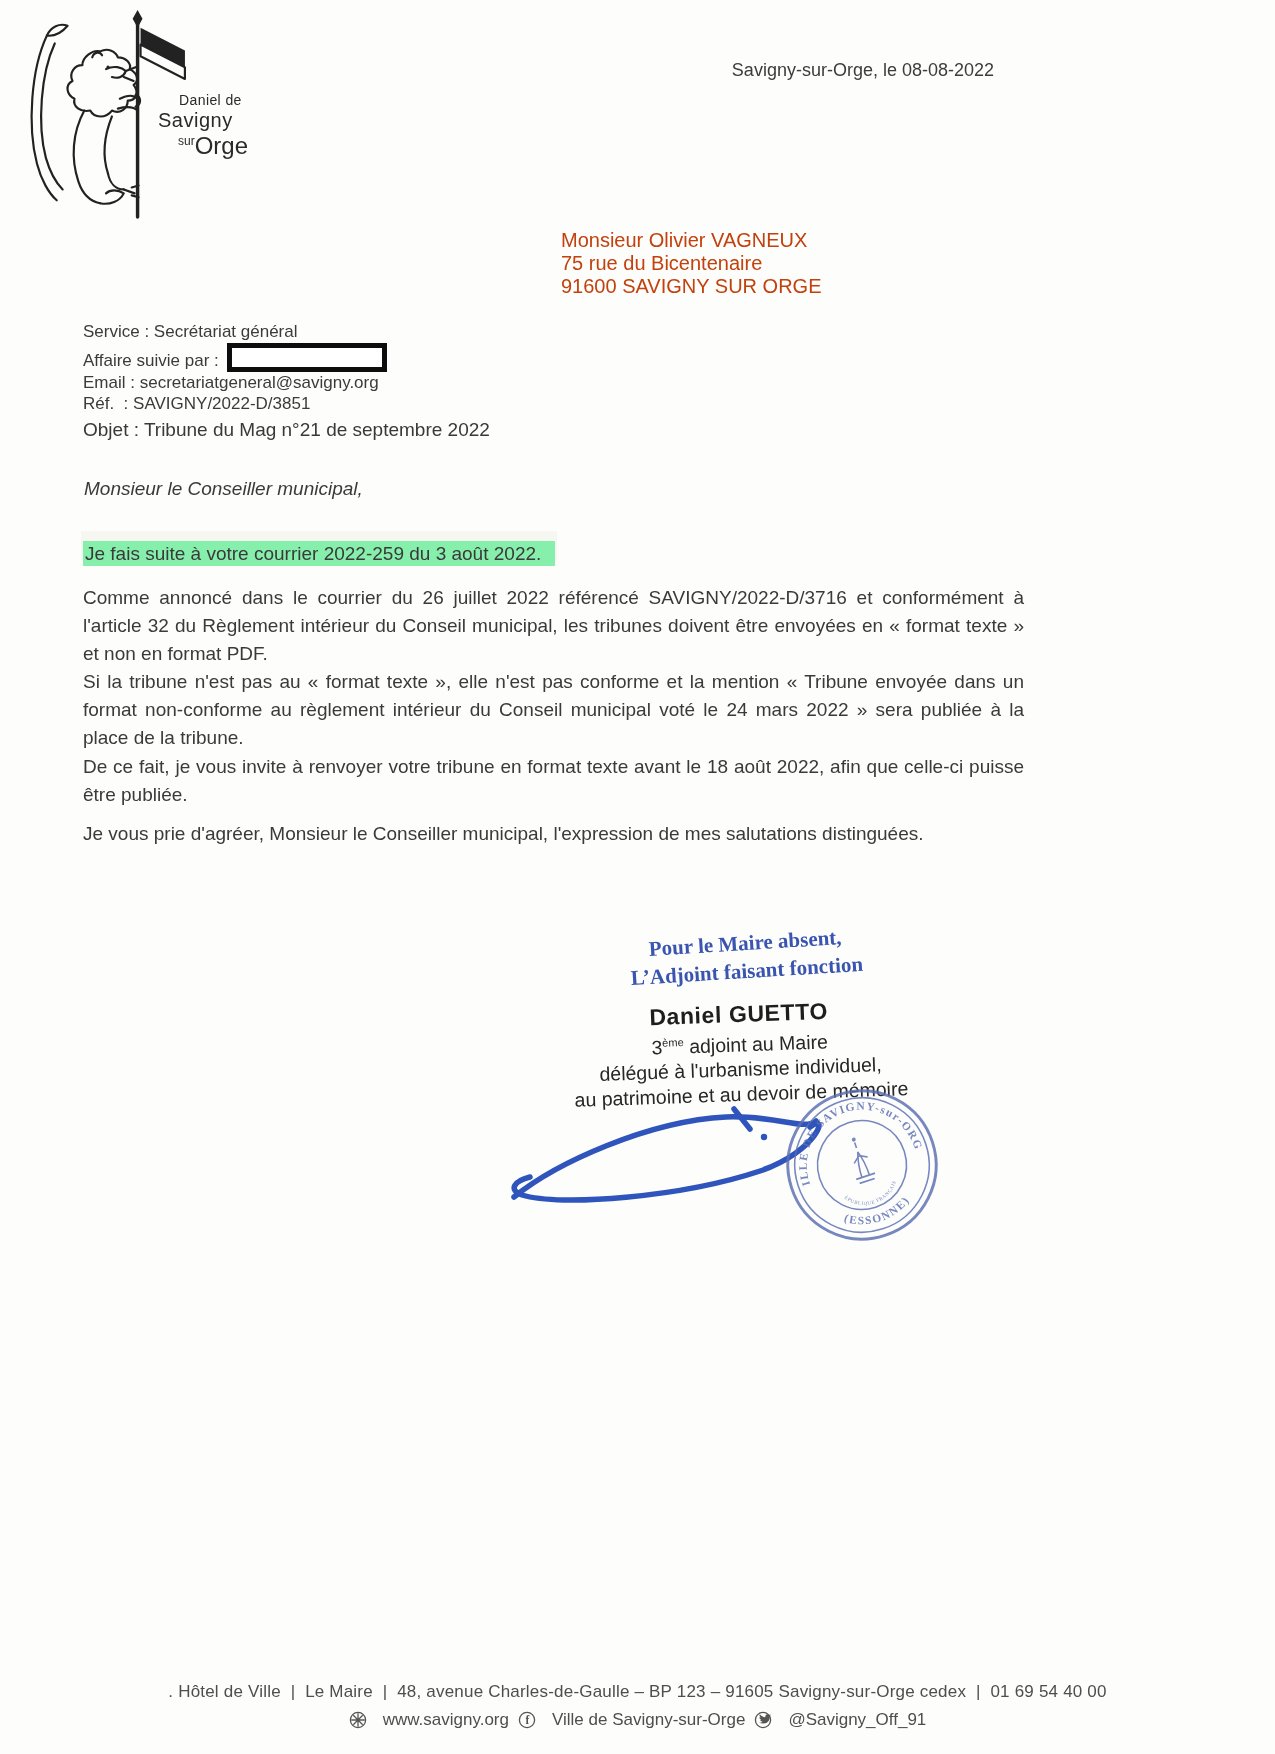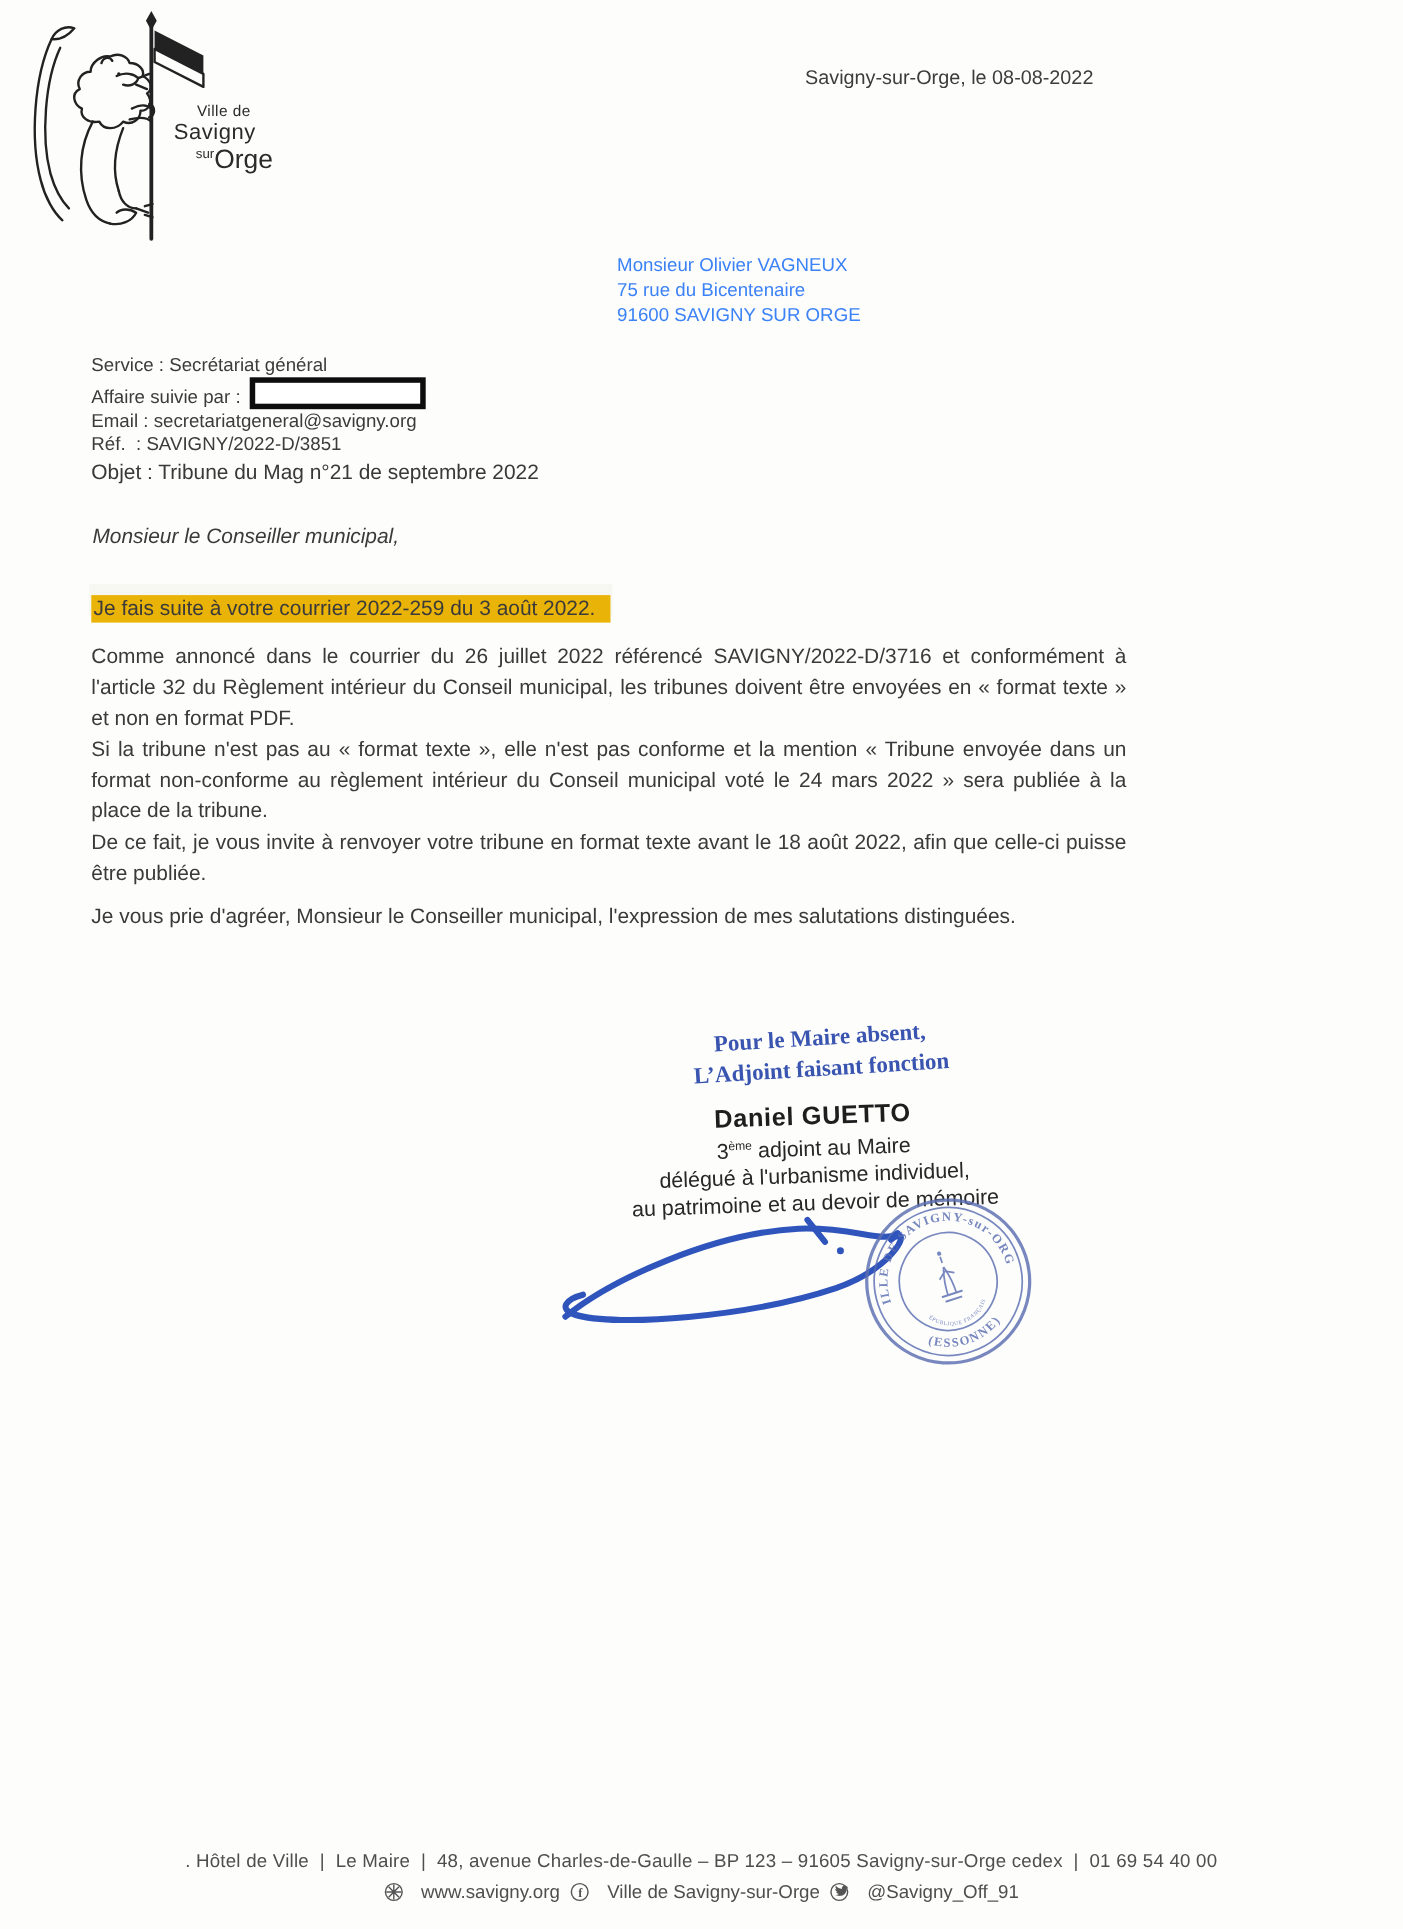--- a/index.html
+++ b/index.html
@@ -17,31 +17,31 @@
   
   .logo-art{position:absolute;left:28px;top:8px;width:160px;height:212px;}
   .logo-text{position:absolute;left:158px;top:92px;width:130px;color:#2a2a2a;}
   .logo-l1{display:block;font-size:14px;letter-spacing:.4px;margin-left:21px;}
   .logo-l2{display:block;font-size:20px;letter-spacing:.5px;margin-top:1px;}
   .logo-sur{font-size:12px;vertical-align:9px;margin-left:20px;}
   .logo-orge{font-size:24px;text-align:center;}
   .date-line{position:absolute;top:60px;right:281px;font-size:18px;color:#3c3c3c;}
 
   
-  .recipient{position:absolute;left:561px;top:229px;font-size:17px;line-height:23px;color:#3b82f6;}
+  .recipient{position:absolute;left:561px;top:229px;font-size:20px;line-height:23px;color:#c2410c;}
   .sender{position:absolute;left:83px;top:321px;font-size:17px;line-height:21.5px;color:#3b3b3b;}
   .redaction{display:inline-block;width:150px;height:19px;border:5px solid #0d0d0d;background:#fff;vertical-align:-6px;margin-left:8px;}
 
   .subject{position:absolute;left:83px;top:419px;font-size:19px;color:#393939;}
   .salutation{position:absolute;left:84px;top:478px;font-size:19px;font-style:italic;}
 
   
   .para{position:absolute;left:83px;width:941px;font-size:19px;line-height:28px;text-align:justify;color:#3a3a3a;}
   .p1{top:521px;text-align:left;}
-  .p1 .hl{background:#eab308;box-shadow:0 -8px 0 2px #f7f7f2;padding:2px 14px 2px 2px;}
+  .p1 .hl{background:#86efac;box-shadow:0 -8px 0 2px #f7f7f2;padding:2px 14px 2px 2px;}
   .p2{top:565px;}
   .p3{top:649px;}
   .p4{top:734px;}
   .p5{top:801px;}
 
   
   .sig-function{
     position:absolute;left:598px;top:929px;width:296px;text-align:center;
     font-family:"Liberation Serif", serif;font-weight:bold;font-size:21px;line-height:28px;
     color:#3a55b0;transform:rotate(-3.5deg);
@@ -90,21 +90,21 @@
 
     <path d="M56,104 C44,126 42,152 50,176 C54,188 62,196 72,198"></path>
     <path d="M84,110 C76,130 74,150 80,168"></path>
     <path d="M80,168 C82,178 88,184 96,184"></path>
 
     <path d="M72,198 C82,200 92,196 96,188 C90,184 82,184 78,188"></path>
     <path d="M96,184 L107,188 M104,182 l7,-2 m-7,10 l7,2"></path>
   </svg>
 
   <div class="logo-text">
-    <span class="logo-l1">Ville de</span>
+    <span class="logo-l1">Daniel de</span>
     <span class="logo-l2">Savigny</span>
     <span class="logo-l3"><span class="logo-sur">sur</span><span class="logo-orge">Orge</span></span>
   </div>
 
   <div class="date-line">Savigny-sur-Orge, le 08-08-2022</div>
 
   <div class="recipient">
     <div>Monsieur Olivier VAGNEUX</div>
     <div>75 rue du Bicentenaire</div>
     <div>91600 SAVIGNY SUR ORGE</div>

